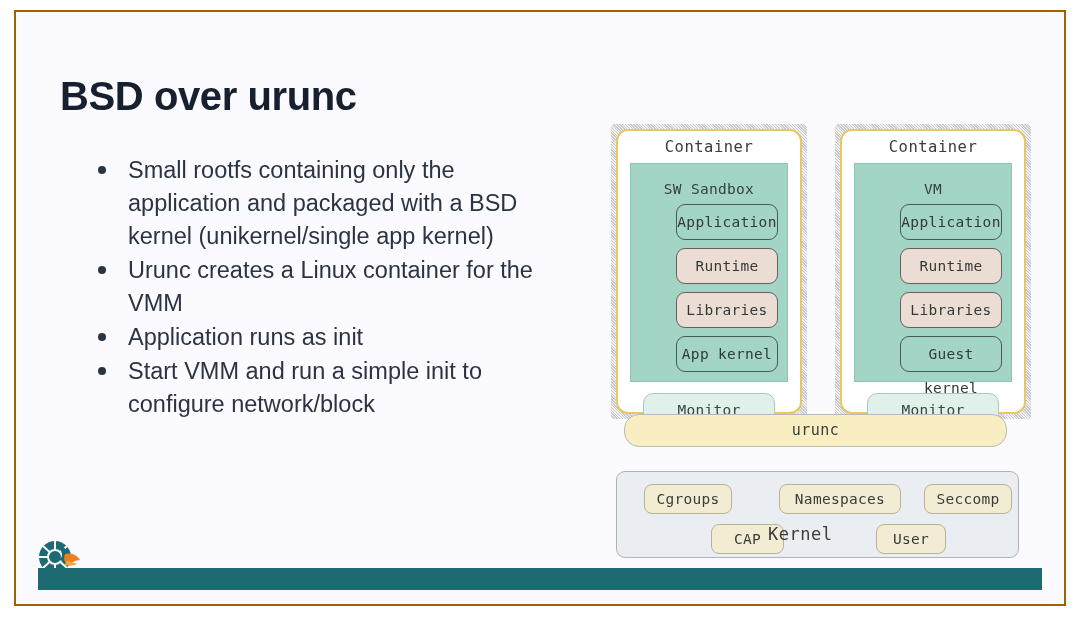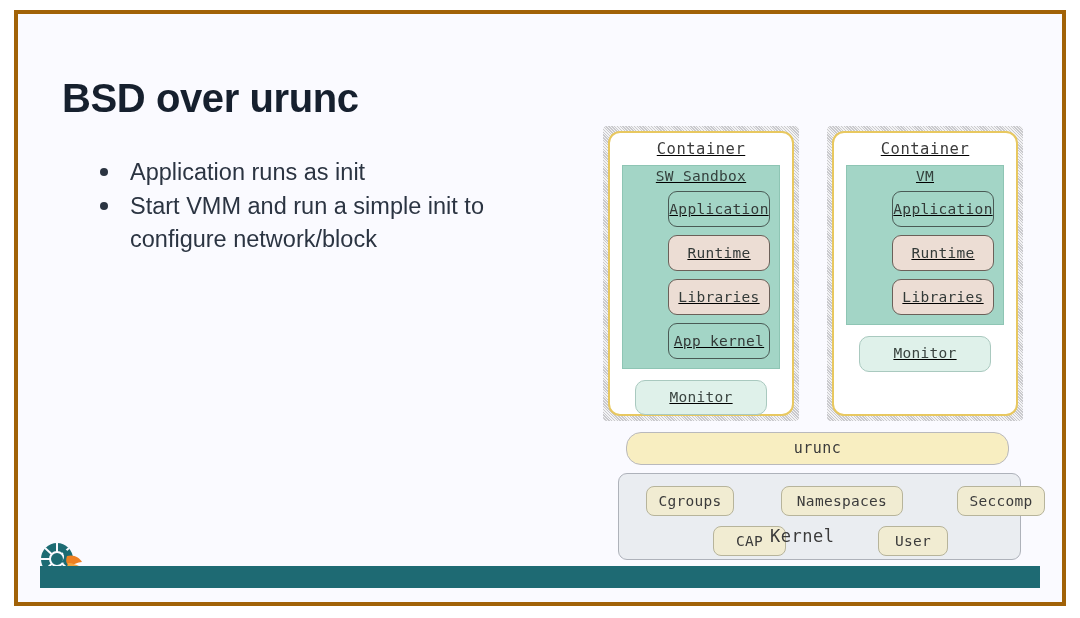--- a/index.html
+++ b/index.html
@@ -21,21 +21,21 @@
   }
 
   
   .slide-frame {
     position: absolute;
     left: 14px;
     top: 10px;
     width: 1052px;
     height: 596px;
     box-sizing: border-box;
-    border: 4px solid #a16207;
+    border: 2px solid #a16207;
     background: #22c55e;
   }
 
   
   .page {
     position: absolute;
     left: 0;
     top: 0;
     right: 0;
     bottom: 0;
@@ -83,27 +83,26 @@
   .diagram {
     position: absolute;
     left: 585px;
     top: 112px;
     width: 420px;
     height: 434px;
   }
 
   .containers-row {
     position: absolute;
-    left: 0;
+    left: 10px;
     top: 0;
     width: 420px;
     height: 295px;
     display: flex;
     gap: 28px;
-    text-decoration: underline;
   }
 
   
   .container-outer {
     flex: 1;
     box-sizing: border-box;
     padding: 5px;
     border-radius: 4px;
     background:
       repeating-linear-gradient(45deg, #c9c9cd 0px, #c9c9cd 1px, #f2f2f4 1px, #f2f2f4 2px),
@@ -124,21 +123,21 @@
     font-family: "DejaVu Sans Mono", monospace;
     font-size: 15.5px;
     color: #3b3b3b;
     letter-spacing: 0.5px;
     margin-bottom: 7px;
   }
 
   .sandbox {
     background: #a3d5c6;
     border: 1px solid #8ec5b4;
-    padding: 2px 9px 9px 9px;
+    padding: 17px 9px 9px 9px;
     display: flex;
     flex-direction: column;
   }
   .sandbox-title {
     text-align: center;
     font-family: "DejaVu Sans Mono", monospace;
     font-size: 14.5px;
     color: #34413d;
     letter-spacing: 0.3px;
     margin-bottom: 7px;
@@ -175,21 +174,21 @@
     font-family: "DejaVu Sans Mono", monospace;
     font-size: 14.5px;
     color: #3a4440;
     letter-spacing: 0.3px;
   }
 
   
   .urunc-bar {
     position: absolute;
     left: 23px;
-    top: 306px;
+    top: 290px;
     width: 383px;
     height: 33px;
     box-sizing: border-box;
     line-height: 31px;
     text-align: center;
     background: #f8eec1;
     border: 1.3px solid #b9b9bd;
     border-radius: 15px;
     font-family: "DejaVu Sans Mono", monospace;
     font-size: 15px;
@@ -228,21 +227,21 @@
     border: 1.3px solid #b7b49b;
     border-radius: 8px;
     font-family: "DejaVu Sans Mono", monospace;
     font-size: 14.5px;
     color: #3b3b3b;
     letter-spacing: 0.3px;
     margin-left: 16px;
   }
   .kchip.cgroups    { left: 11px;  top: 12px; width: 88px; }
   .kchip.namespaces { left: 146px; top: 12px; width: 122px; }
-  .kchip.seccomp    { left: 322px; top: 12px; width: 88px; }
+  .kchip.seccomp    { left: 291px; top: 12px; width: 88px; }
   .kchip.cap        { left: 78px;  top: 52px; width: 73px; }
   .kchip.user       { left: 243px; top: 52px; width: 70px; }
 
   
   .footer-text {
     position: absolute;
     left: 331px;
     top: 557px;
     font-size: 14.5px;
     color: #6a6f78;
@@ -276,20 +275,28 @@
 </head>
 <body>
 
 <div class="slide">
   <div class="slide-frame">
     <div class="page">
 
       <div class="title">BSD over urunc</div>
 
       <div class="bullets">
+        <div class="bullet">
+          <span class="dot"></span>
+          <span>Small rootfs containing only the application and packaged with a BSD kernel (unikernel/single app kernel)</span>
+        </div>
+        <div class="bullet">
+          <span class="dot"></span>
+          <span>Urunc creates a Linux container for the VMM</span>
+        </div>
         <div class="bullet">
           <span class="dot"></span>
           <span>Application runs as init</span>
         </div>
         <div class="bullet">
           <span class="dot"></span>
           <span>Start VMM and run a simple init to configure network/block</span>
         </div>
       </div>
 
@@ -312,20 +319,21 @@
           </div>
 
           <div class="container-outer">
             <div class="container-box">
               <div class="container-title">Container</div>
               <div class="sandbox">
                 <div class="sandbox-title">VM</div>
                 <div class="layer green">Application</div>
                 <div class="layer beige">Runtime</div>
                 <div class="layer beige">Libraries</div>
+                <div class="layer green">Guest kernel</div>
               </div>
               <div class="monitor">Monitor</div>
             </div>
           </div>
 
         </div>
 
         <div class="urunc-bar">urunc</div>
 
         <div class="kernel">

